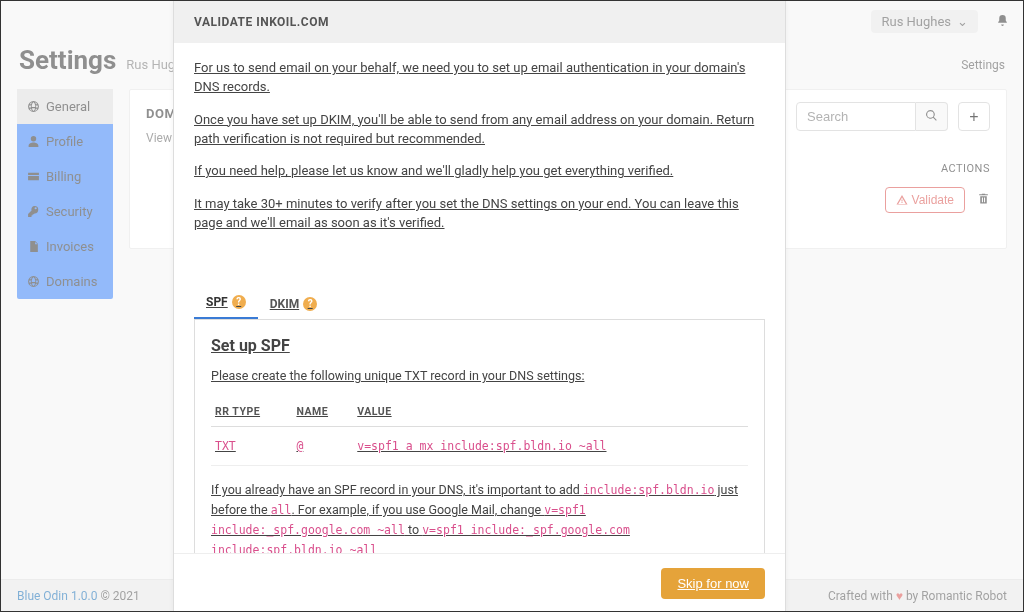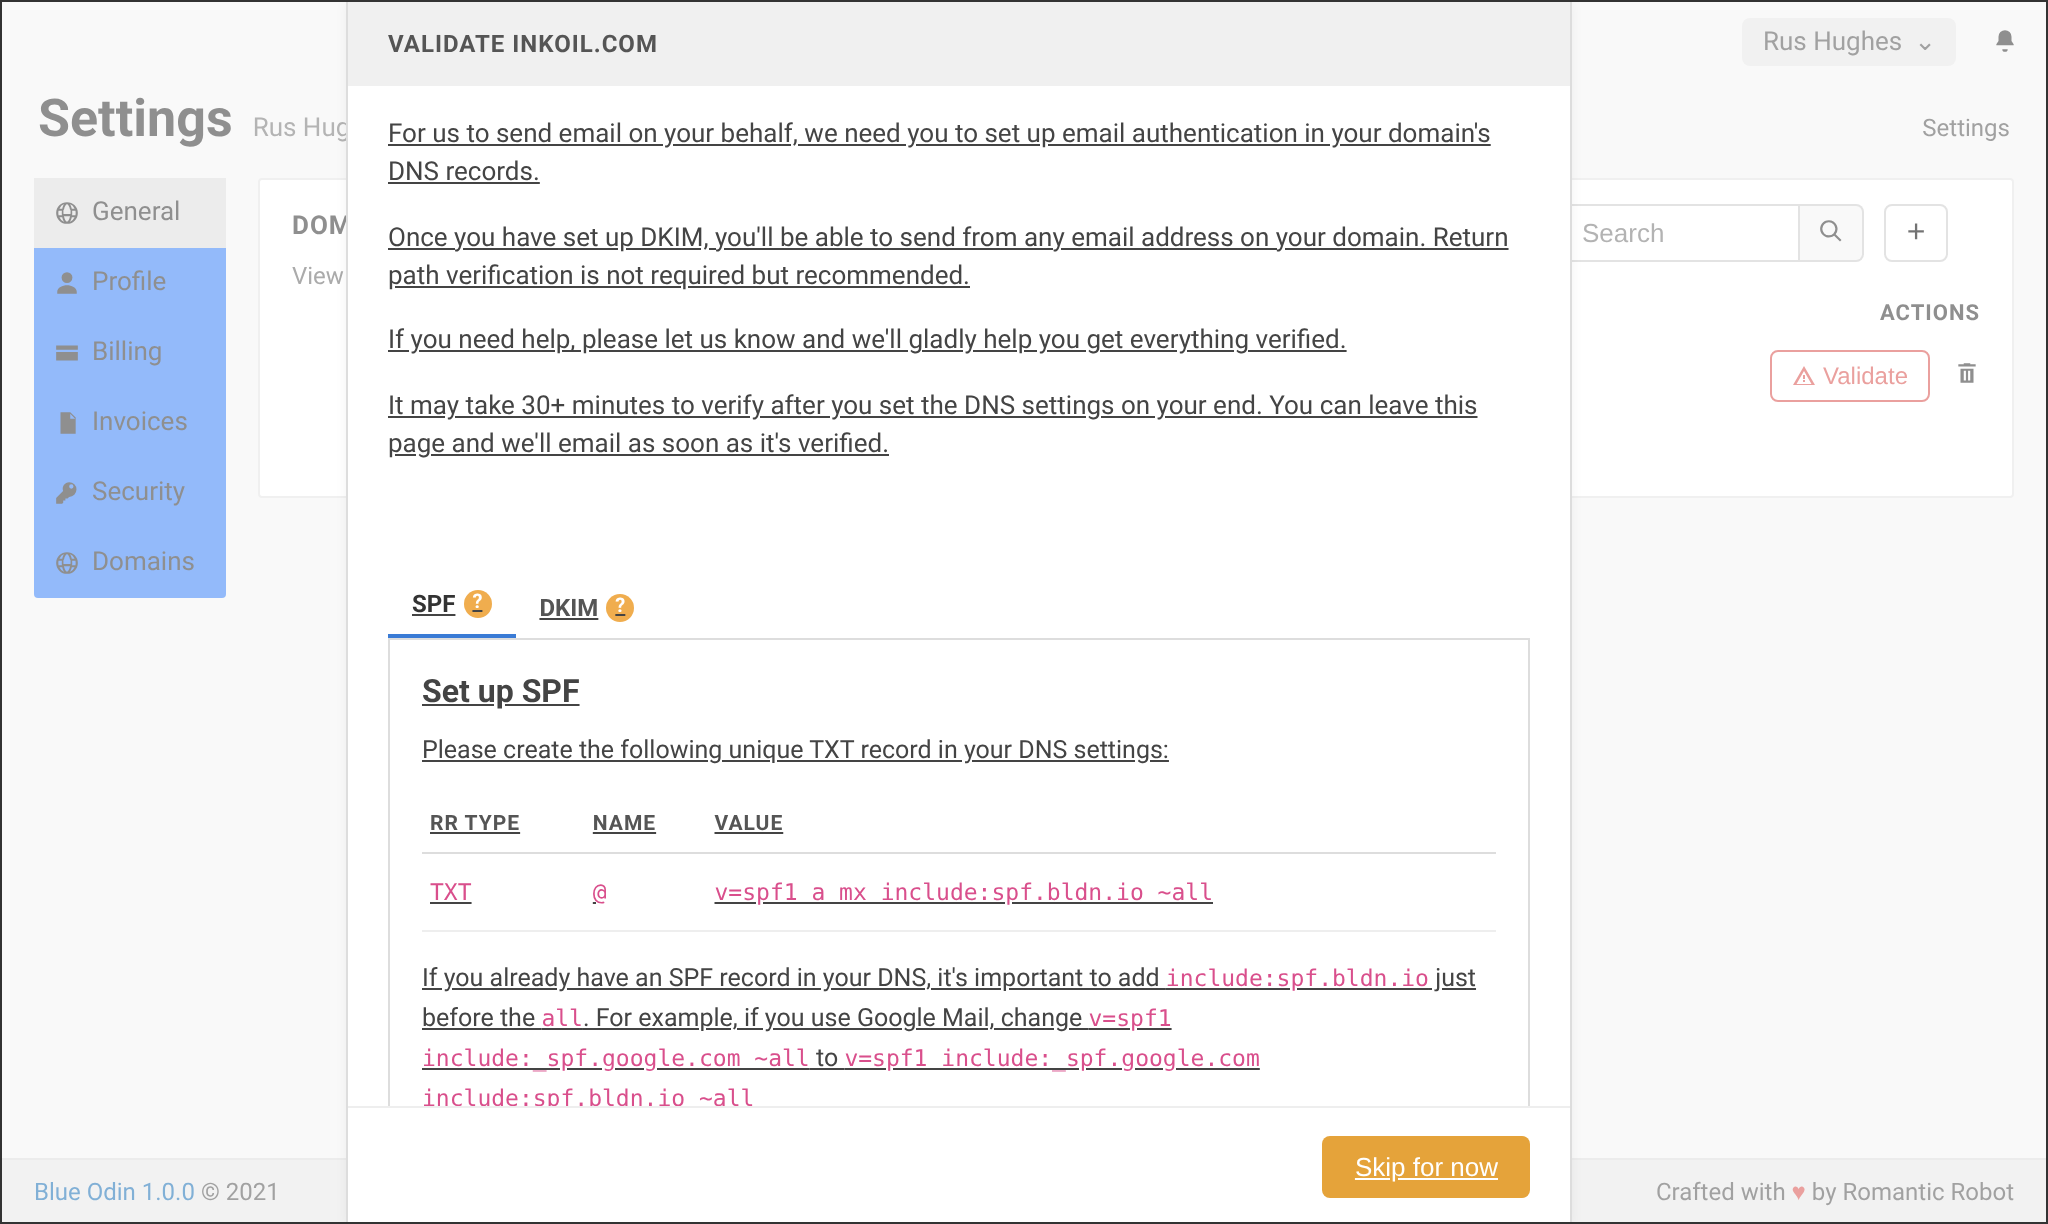--- a/index.html
+++ b/index.html
@@ -66,21 +66,21 @@
   border: 1px solid #e3e3e3;
   border-radius: 2px;
   padding: 16px;
   height: 160px;
   position: relative;
 }
 .content h2 { font-size: 13px; font-weight: 700; letter-spacing: 0.5px; }
 .content p { font-size: 12px; color: #666; margin-top: 10px; }
 .toolbar {
   position: absolute;
-  right: 32px;
+  right: 16px;
   top: 12px;
   display: flex;
   gap: 10px;
 }
 .search-wrap { display: flex; }
 .search-input {
   border: 1px solid #ccc;
   border-radius: 4px 0 0 4px;
   padding: 6px 10px;
   font-size: 13px;
@@ -104,21 +104,21 @@
 }
 .actions-row {
   position: absolute;
   right: 16px;
   top: 60px;
   display: flex;
   flex-direction: column;
   align-items: flex-end;
   gap: 12px;
 }
-.actions-hdr { font-size: 11px; font-weight: 700; letter-spacing: 0.5px; }
+.actions-hdr { font-size: 11px; font-weight: 400; letter-spacing: 0.5px; margin-top: 12px; }
 .sort-caret { position: absolute; right: 260px; top: 60px; font-size: 10px; color: #555; }
 .actions-cell { display: flex; gap: 12px; align-items: center; }
 .validate-btn {
   border: 1px solid #d9534f;
   color: #d9534f;
   background: #fff;
   border-radius: 4px;
   padding: 5px 10px;
   font-size: 12px;
   display: flex;
@@ -291,29 +291,29 @@
       <span>Profile</span>
     </div>
     <div class="sidebar-item">
       <svg class="icon-svg" viewBox="0 0 24 24">
           <path d="M2 5h20v4H2V5zm0 6h20v8H2v-8zm2 3h6v2H4v-2z"></path>
         </svg>
       <span>Billing</span>
     </div>
     <div class="sidebar-item">
       <svg class="icon-svg" viewBox="0 0 24 24">
+          <path d="M14 2a6 6 0 0 0-5.6 8.1L2 16.5V22h5.5l1-1v-2h2v-2h2l1.4-1.4A6 6 0 1 0 14 2zm2 6a2 2 0 1 1 0-4 2 2 0 0 1 0 4z"></path>
+        </svg>
+      <span>Security</span>
+    </div>
+    <div class="sidebar-item">
+      <svg class="icon-svg" viewBox="0 0 24 24">
           <path d="M6 2h9l5 5v15H6V2zm9 1.5V8h4.5L15 3.5zM8 12h8v2H8v-2zm0 4h8v2H8v-2z"></path>
         </svg>
       <span>Invoices</span>
-    </div>
-    <div class="sidebar-item">
-      <svg class="icon-svg" viewBox="0 0 24 24">
-          <path d="M14 2a6 6 0 0 0-5.6 8.1L2 16.5V22h5.5l1-1v-2h2v-2h2l1.4-1.4A6 6 0 1 0 14 2zm2 6a2 2 0 1 1 0-4 2 2 0 0 1 0 4z"></path>
-        </svg>
-      <span>Security</span>
     </div>
     <div class="sidebar-item">
       <svg class="icon-svg" viewBox="0 0 24 24">
           <path d="M12 2a10 10 0 1 0 0 20 10 10 0 0 0 0-20zm0 2c.9 0 2.2 1.8 2.8 5H9.2C9.8 5.8 11.1 4 12 4zM4 12c0-.7.1-1.3.2-2h3.1c-.1.6-.1 1.3-.1 2s0 1.4.1 2H4.2c-.1-.7-.2-1.3-.2-2zm1 4h2.6c.4 1.9 1 3.4 1.8 4.3A8 8 0 0 1 5 16zm2.6-8H5a8 8 0 0 1 4.4-4.3C8.6 4.6 8 6.1 7.6 8zm4.4 12c-.9 0-2.2-1.8-2.8-5h5.6c-.6 3.2-1.9 5-2.8 5zm3.2-7H8.8c-.1-.6-.1-1.3-.1-2s0-1.4.1-2h6.4c.1.6.1 1.3.1 2s0 1.4-.1 2zm-.6 7.3c.8-.9 1.4-2.4 1.8-4.3H19a8 8 0 0 1-4.4 4.3zM16.4 8c-.4-1.9-1-3.4-1.8-4.3A8 8 0 0 1 19 8h-2.6zm.3 2h3.1c.1.7.2 1.3.2 2s-.1 1.3-.2 2h-3.1c.1-.6.1-1.3.1-2s0-1.4-.1-2z"></path>
         </svg>
       <span>Domains</span>
     </div>
   </div>
 
   <div class="content">

